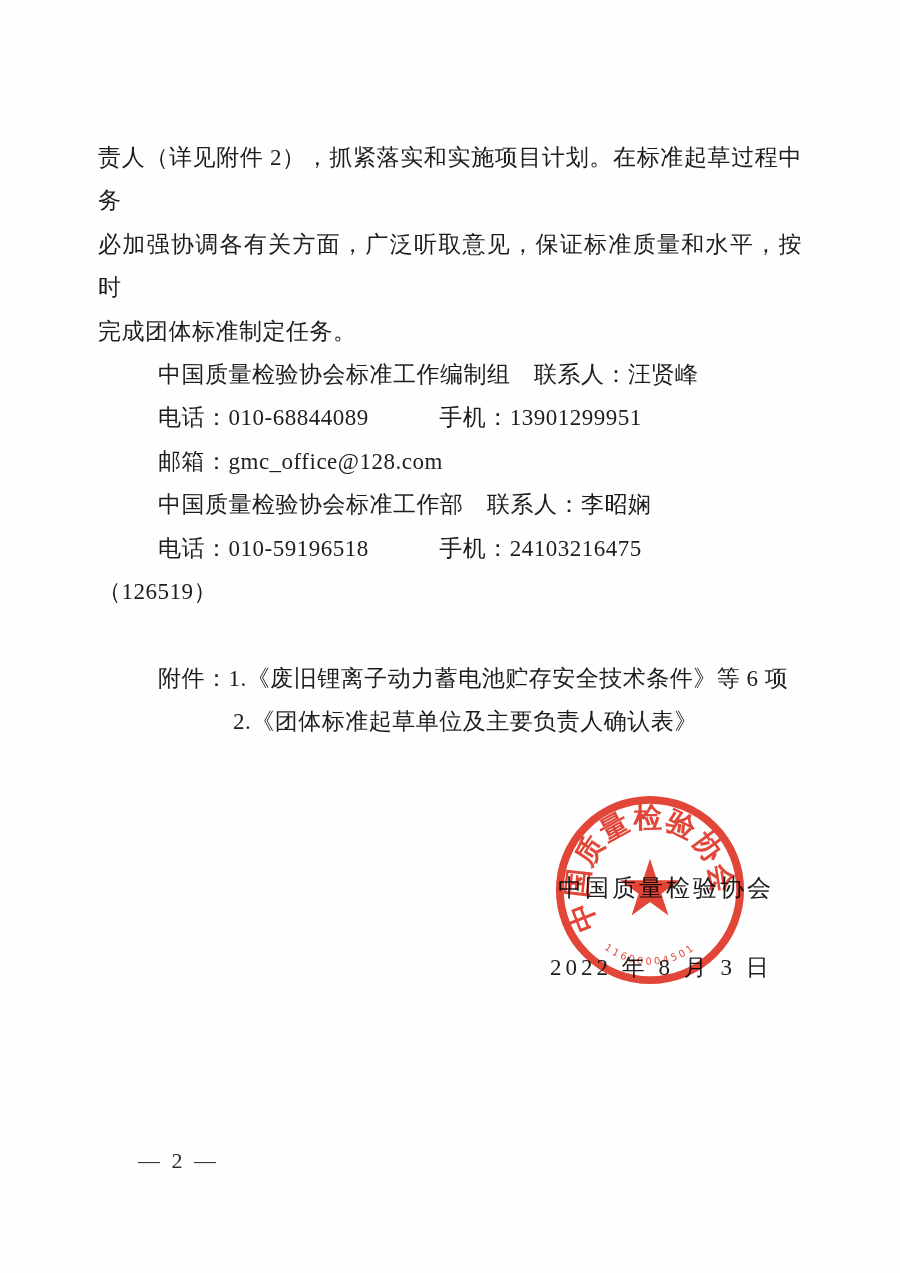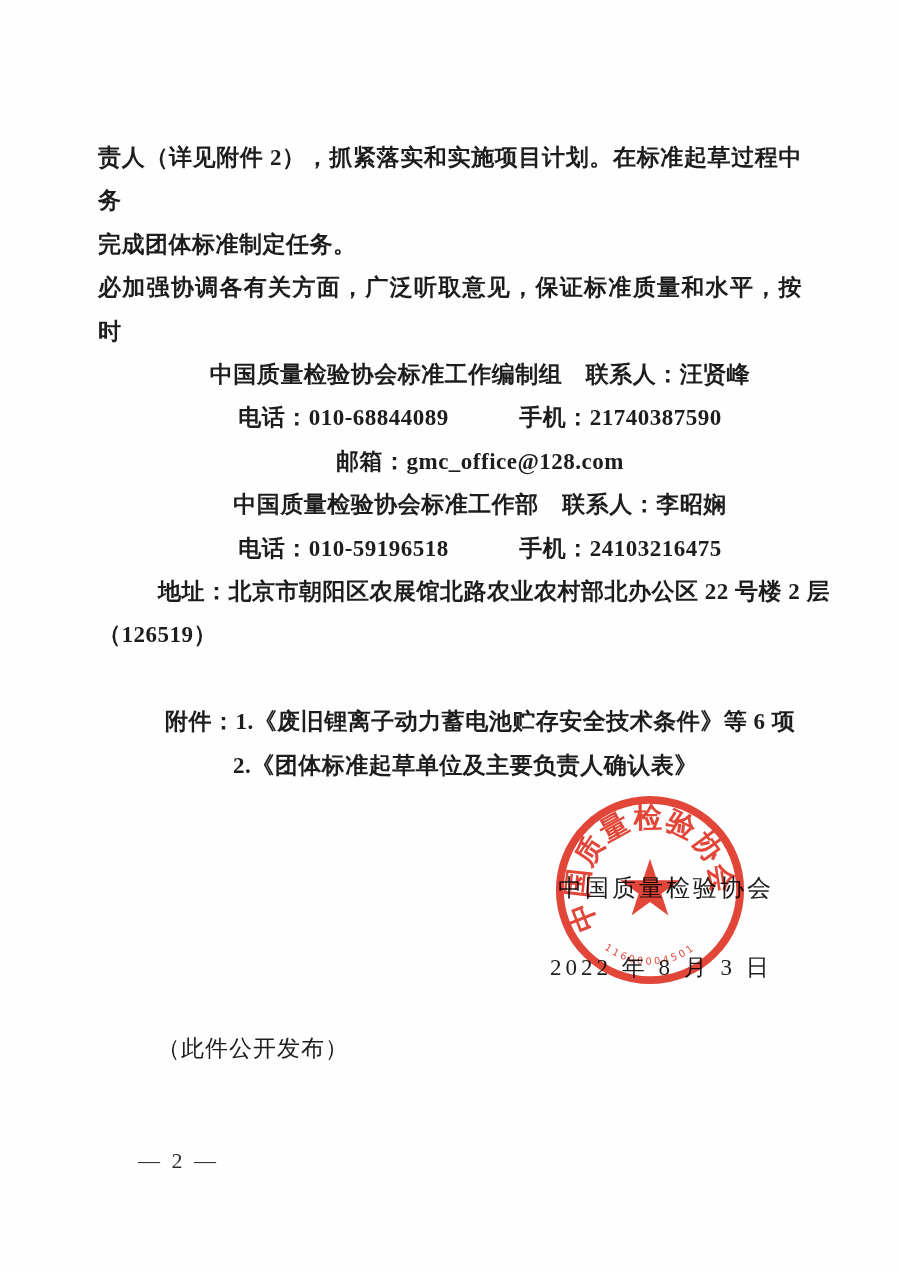--- a/index.html
+++ b/index.html
@@ -15,28 +15,28 @@
   }
   .body-text {
     position: absolute;
     left: 98px;
     top: 136px;
     width: 704px;
     font-size: 23px;
     line-height: 43.4px;
     letter-spacing: 0.5px;
   }
-  .line { white-space: pre; font-weight: bold; }
+  .line { white-space: pre; }
   .j {
     white-space: normal;
     text-align: justify;
     text-align-last: justify;
     letter-spacing: 0.5px;
   }
-  .ind1 { padding-left: 60px; text-align: center; }
+  .ind1 { padding-left: 60px; }
   .ind2 { padding-left: 165px; }
   .ind3 { padding-left: 135px; }
   .blank { height: 43.4px; }
 
   .seal {
     position: absolute;
     left: 552px;
     top: 792px;
     width: 196px;
     height: 196px;
@@ -87,28 +87,27 @@
     white-space: pre;
   }
 </style>
 </head>
 <body>
 
 <div class="page">
 
   <div class="body-text">
     <div class="line j">责人（详见附件 2），抓紧落实和实施项目计划。在标准起草过程中务</div>
+    <div class="line j">必加强协调各有关方面，广泛听取意见，保证标准质量和水平，按时</div>
     <div class="line">完成团体标准制定任务。</div>
-    <div class="line j">必加强协调各有关方面，广泛听取意见，保证标准质量和水平，按时</div>
     <div class="line ind1">中国质量检验协会标准工作编制组　联系人：汪贤峰</div>
-    <div class="line ind1">电话：010-68844089　　　手机：21740387590</div>
+    <div class="line ind1">电话：010-68844089　　　手机：13901299951</div>
     <div class="line ind1">邮箱：gmc_office@128.com</div>
     <div class="line ind1">中国质量检验协会标准工作部　联系人：李昭娴</div>
     <div class="line ind1">电话：010-59196518　　　手机：24103216475</div>
-    <div class="line ind1">地址：北京市朝阳区农展馆北路农业农村部北办公区 22 号楼 2 层</div>
     <div class="line">（126519）</div>
     <div class="blank"></div>
     <div class="line ind1">附件：1.《废旧锂离子动力蓄电池贮存安全技术条件》等 6 项</div>
     <div class="line ind3">2.《团体标准起草单位及主要负责人确认表》</div>
   </div>
 
   <div class="org-name">中国质量检验协会</div>
   <div class="sign-date">2022 年 8 月 3 日</div>
 
   <div class="seal">
@@ -119,16 +118,15 @@
       <text class="seal-ring-text" font-size="29" fill="#e13c2d">
         <textPath href="#sealTextArc" startOffset="0">中国质量检验协会</textPath>
       </text>
       <path d="M 0,-32 L -7.2,-9.9 L -30.4,-9.9 L -11.6,3.8 L -18.8,25.9 L 0,12.2 L 18.8,25.9 L 11.6,3.8 L 30.4,-9.9 L 7.2,-9.9 Z" fill="#e13c2d"></path>
       <text class="seal-code-text" font-size="10" fill="#e13c2d">
         <textPath href="#sealCodeArc" startOffset="0">116000045019</textPath>
       </text>
     </svg>
   </div>
 
-  <div class="note">（此件公开发布）</div>
   <div class="page-num">— 2 —</div>
 
 </div>
 
 </body></html>

